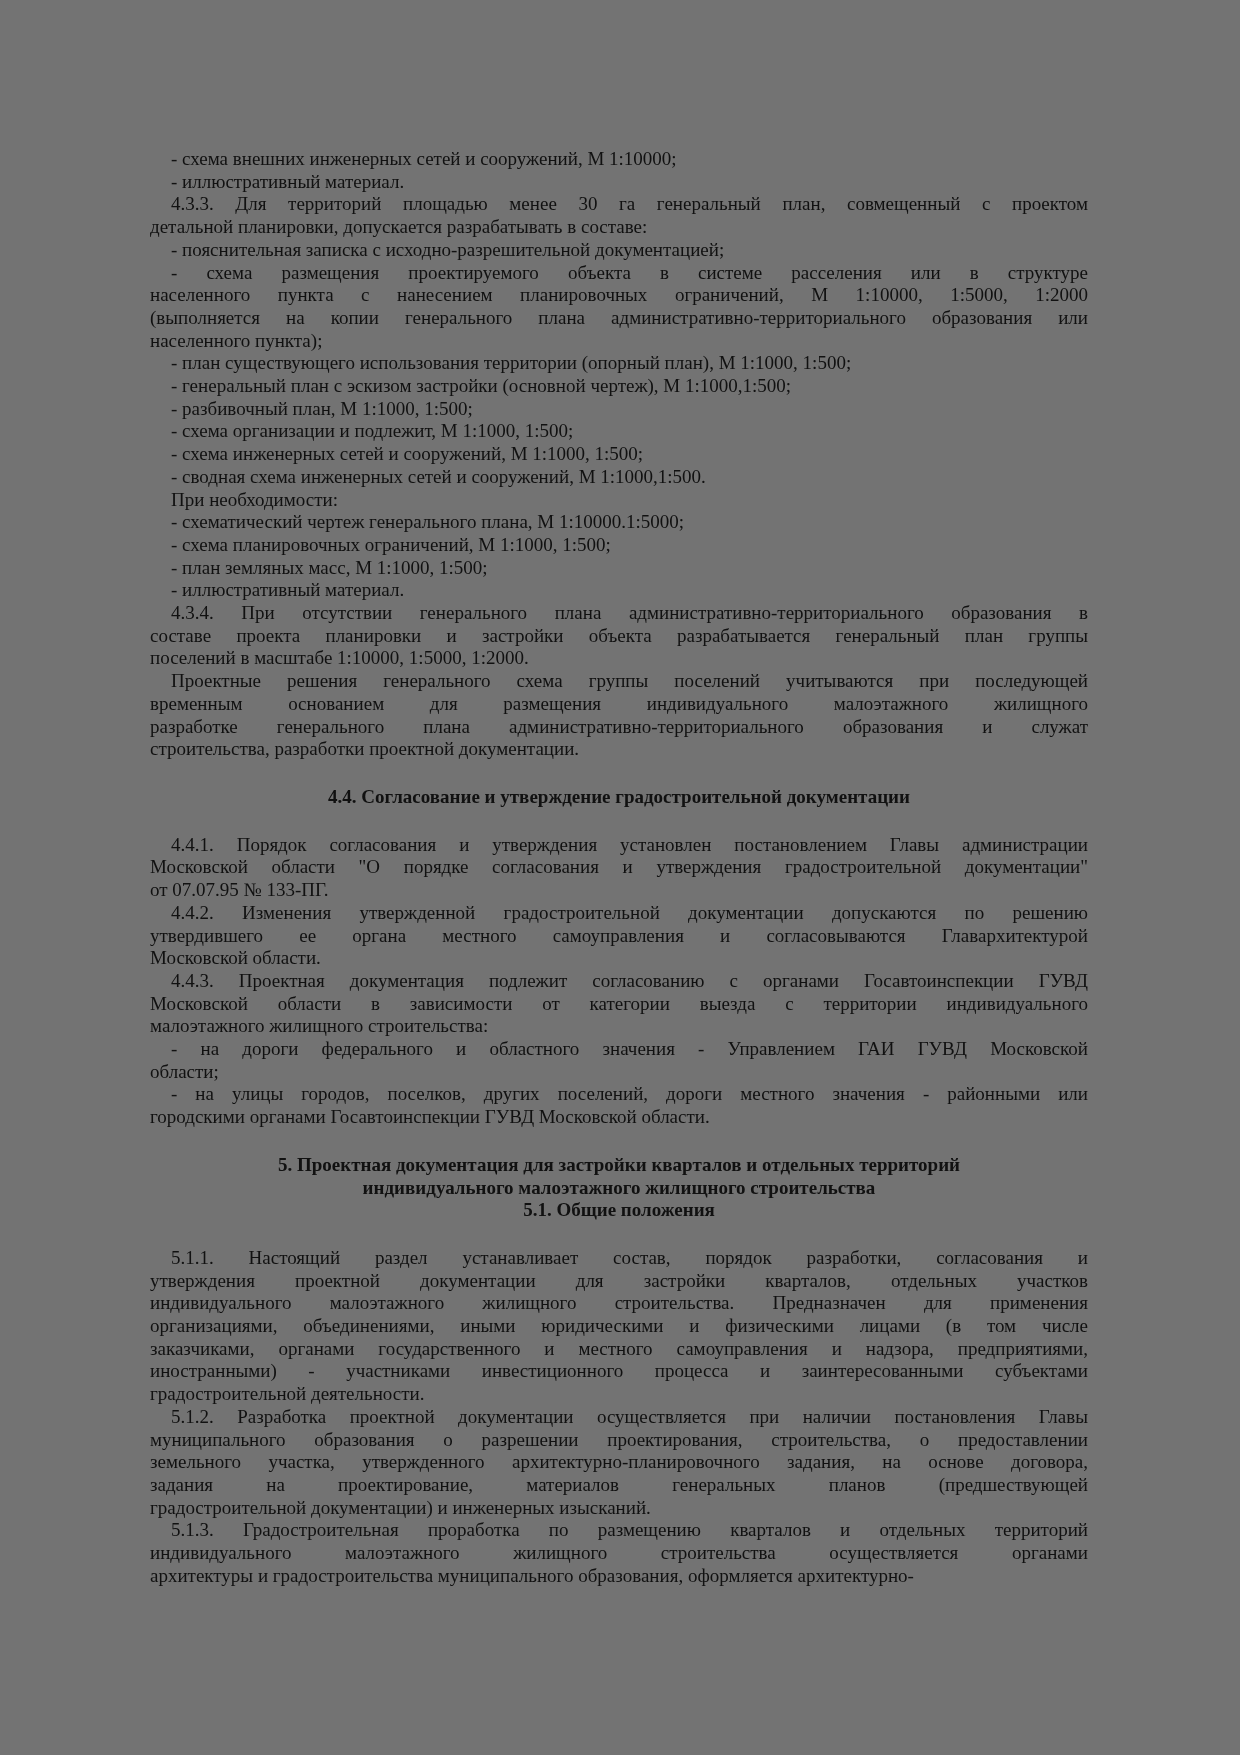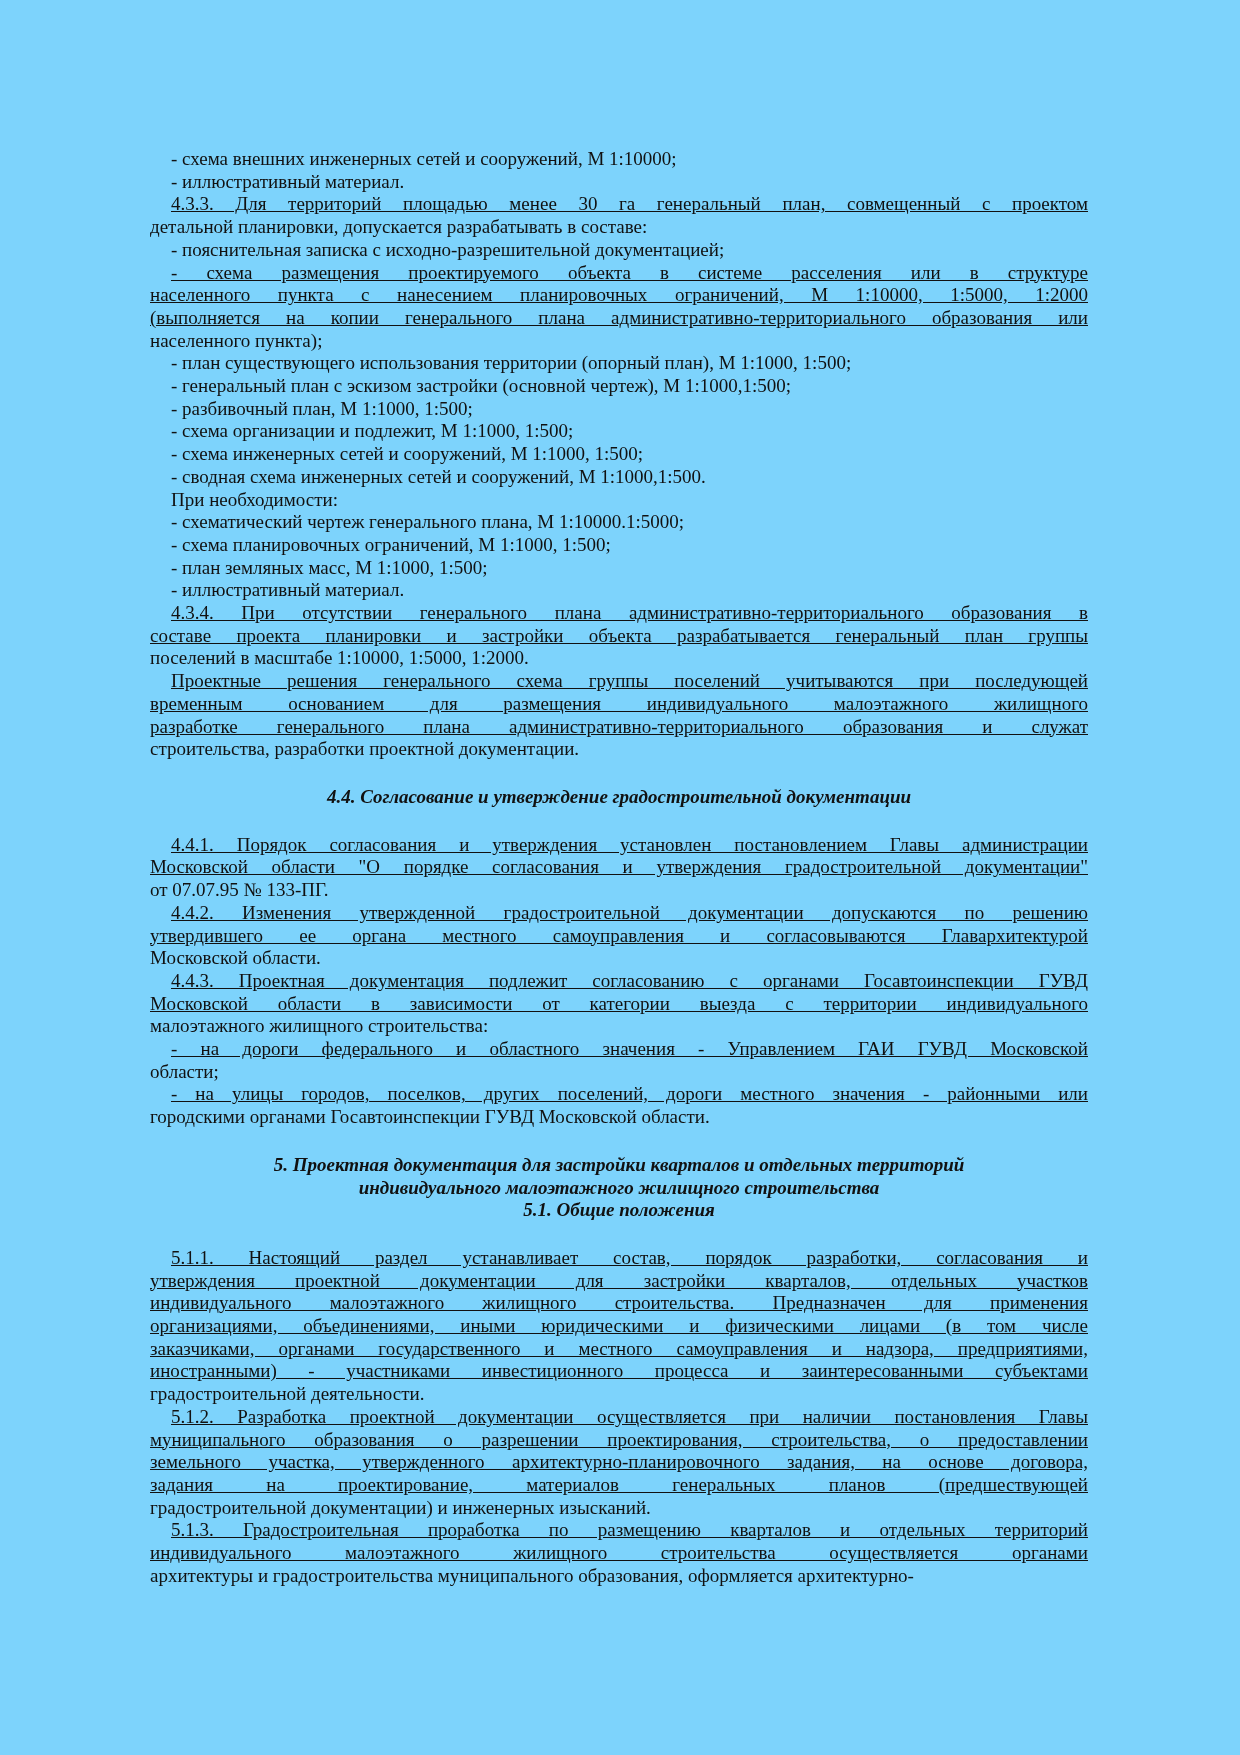--- a/index.html
+++ b/index.html
@@ -6,52 +6,50 @@
     margin: 0;
     padding: 0;
     background: #ffffff;
   }
   .page {
     position: relative;
     box-sizing: border-box;
     width: 1240px;
     height: 1755px;
     margin: 0 auto;
-    background: #7dd3fc;
+    background: #737373;
     padding: 148px 152px 0 150px;
     font-family: "Liberation Serif", "DejaVu Serif", serif;
     font-size: 19px;
     line-height: 22.7px;
     color: #111111;
     overflow: hidden;
   }
   .para {
     margin: 0;
   }
   .ln {
     min-height: 22.7px;
   }
   
   .just {
     text-align: justify;
     text-align-last: justify;
-    text-decoration: underline;
   }
   
   .ind {
     text-indent: 21px;
   }
   .heading {
     font-weight: 700;
     margin: 25px 0 25px 0;
   }
   .heading .ln {
     text-align: left;
     text-align-last: center;
-    font-style: italic;
   }
 </style>
 </head>
 <body>
 
 <div class="page">
     <div class="para">
       <div class="ln ind">- схема внешних инженерных сетей и сооружений, М 1:10000;</div>
     </div>
     <div class="para">

